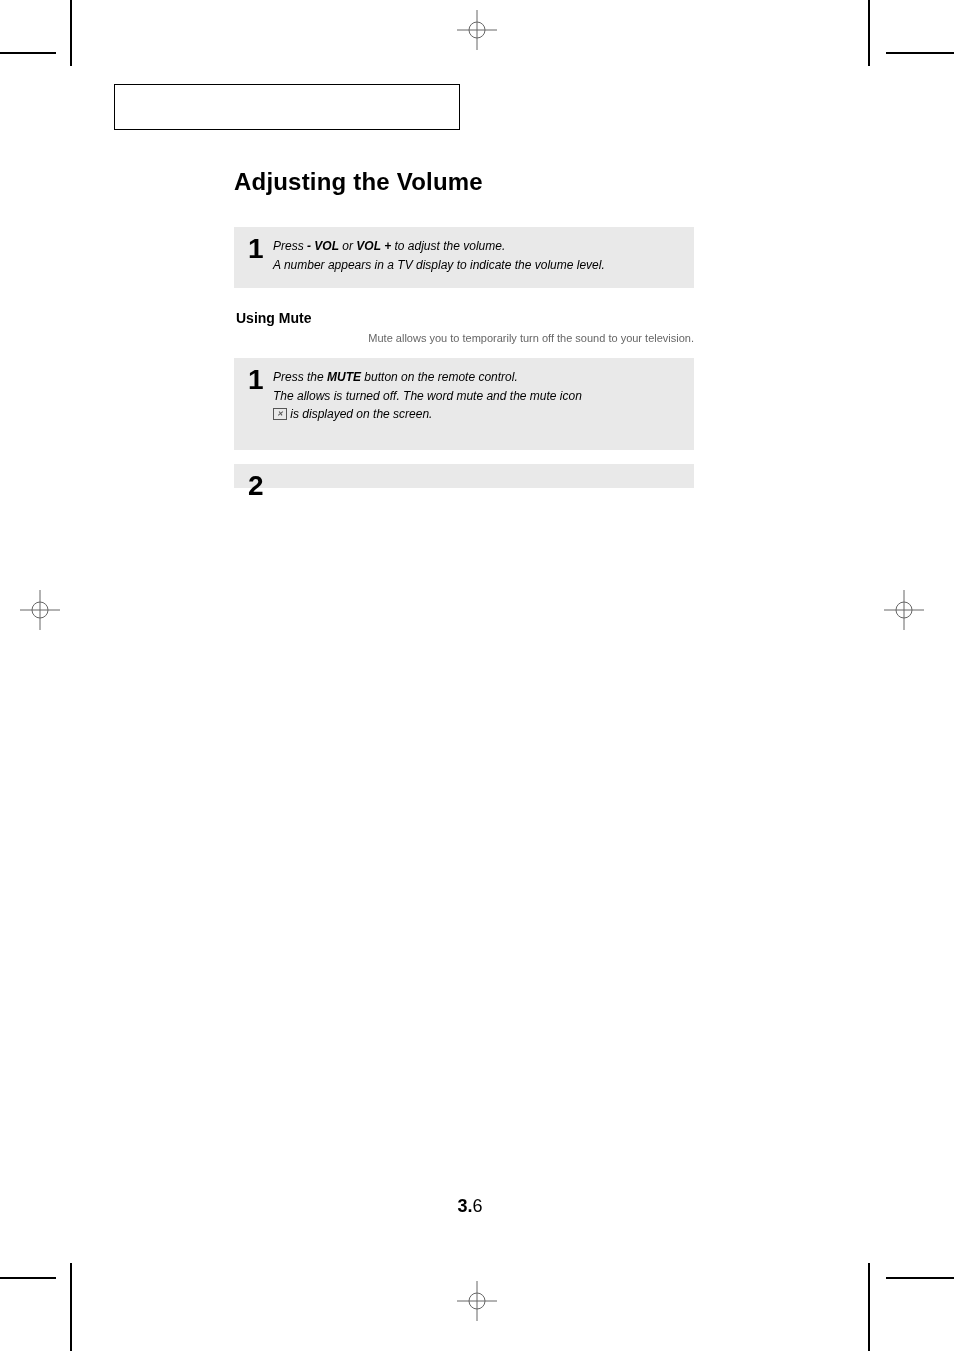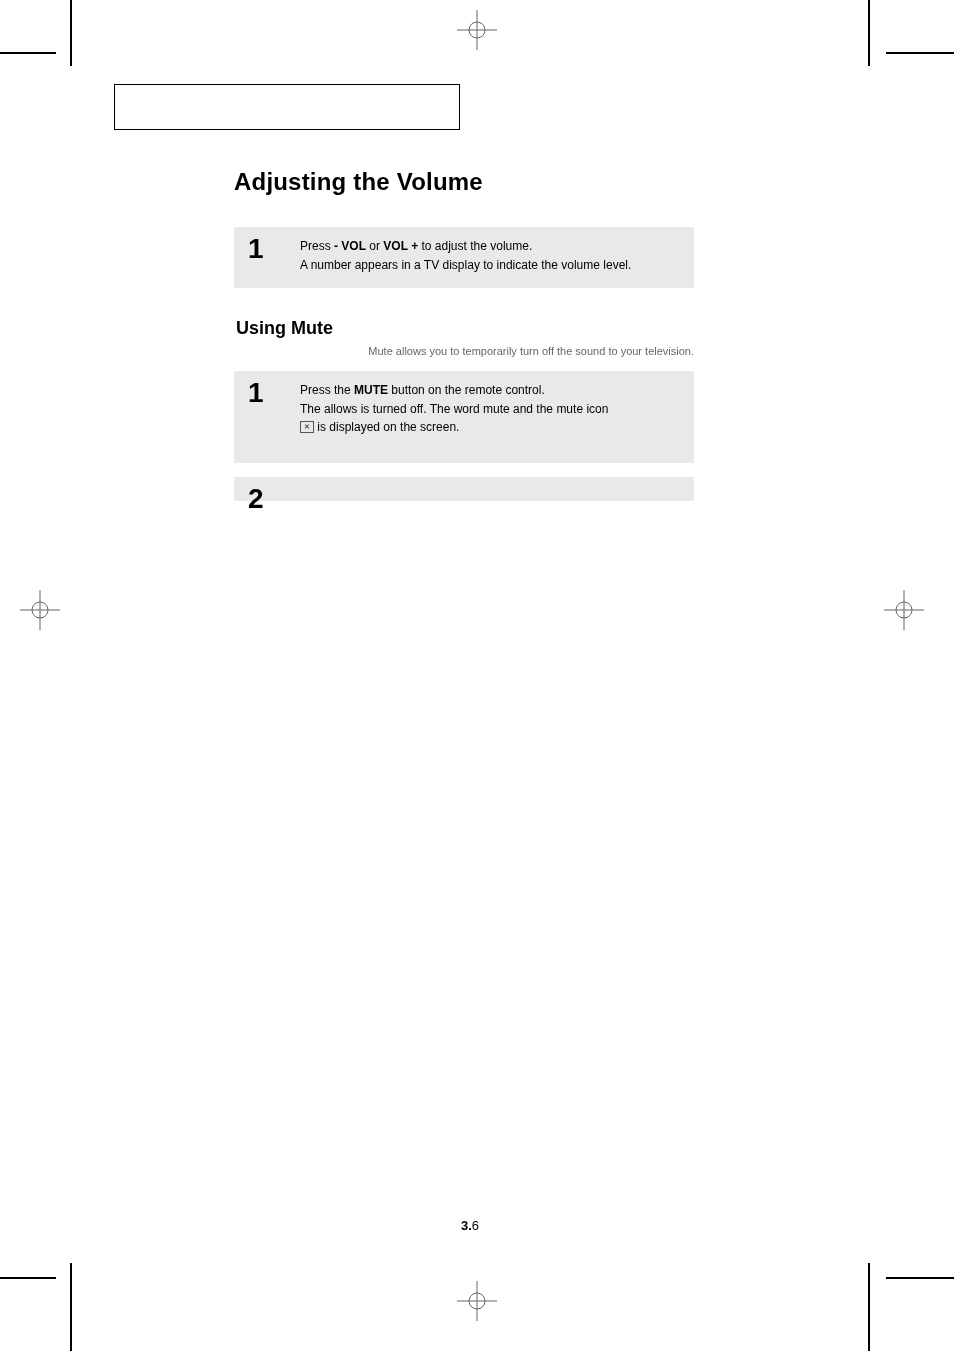--- a/index.html
+++ b/index.html
@@ -70,31 +70,32 @@
   .step-block.tall { padding-bottom: 26px; }
   .step-num {
     font-size: 28px;
     font-weight: 900;
     font-family: Arial, Helvetica, sans-serif;
     position: absolute;
     top: 6px;
     left: 14px;
   }
   .step-body {
-    margin-left: 52px;
+    margin-left: 25px;
     font-size: 12px;
     line-height: 1.55;
     color: #000;
+    font-style: italic;
   }
   .step-body .bold { font-weight: bold; }
 
   .subhead {
-    font-size: 18px;
+    font-size: 14px;
     font-weight: bold;
-    margin: 30px 0 6px 2px;
+    margin: 22px 0 6px 2px;
   }
   .subdesc {
     font-size: 11px;
     color: #666;
     margin: 0 0 14px 2px;
     text-align: right;
   }
 
   .mute-icon {
     display: inline-block;
@@ -106,24 +107,24 @@
     text-align: center;
     color: #555;
     vertical-align: middle;
     position: relative;
     top: -1px;
     font-weight: bold;
   }
 
   .page-num {
     position: absolute;
-    bottom: 44px;
+    bottom: 60px;
     left: 50%;
     transform: translateX(-50%);
-    font-size: 13px;
+    font-size: 18px;
   }
   .page-num .chap { font-weight: bold; }
 </style>
 </head>
 <body>
 
 <div class="crop crop-tl-v"></div>
 <div class="crop crop-tl-h"></div>
 <div class="crop crop-tr-v"></div>
 <div class="crop crop-tr-h"></div>

